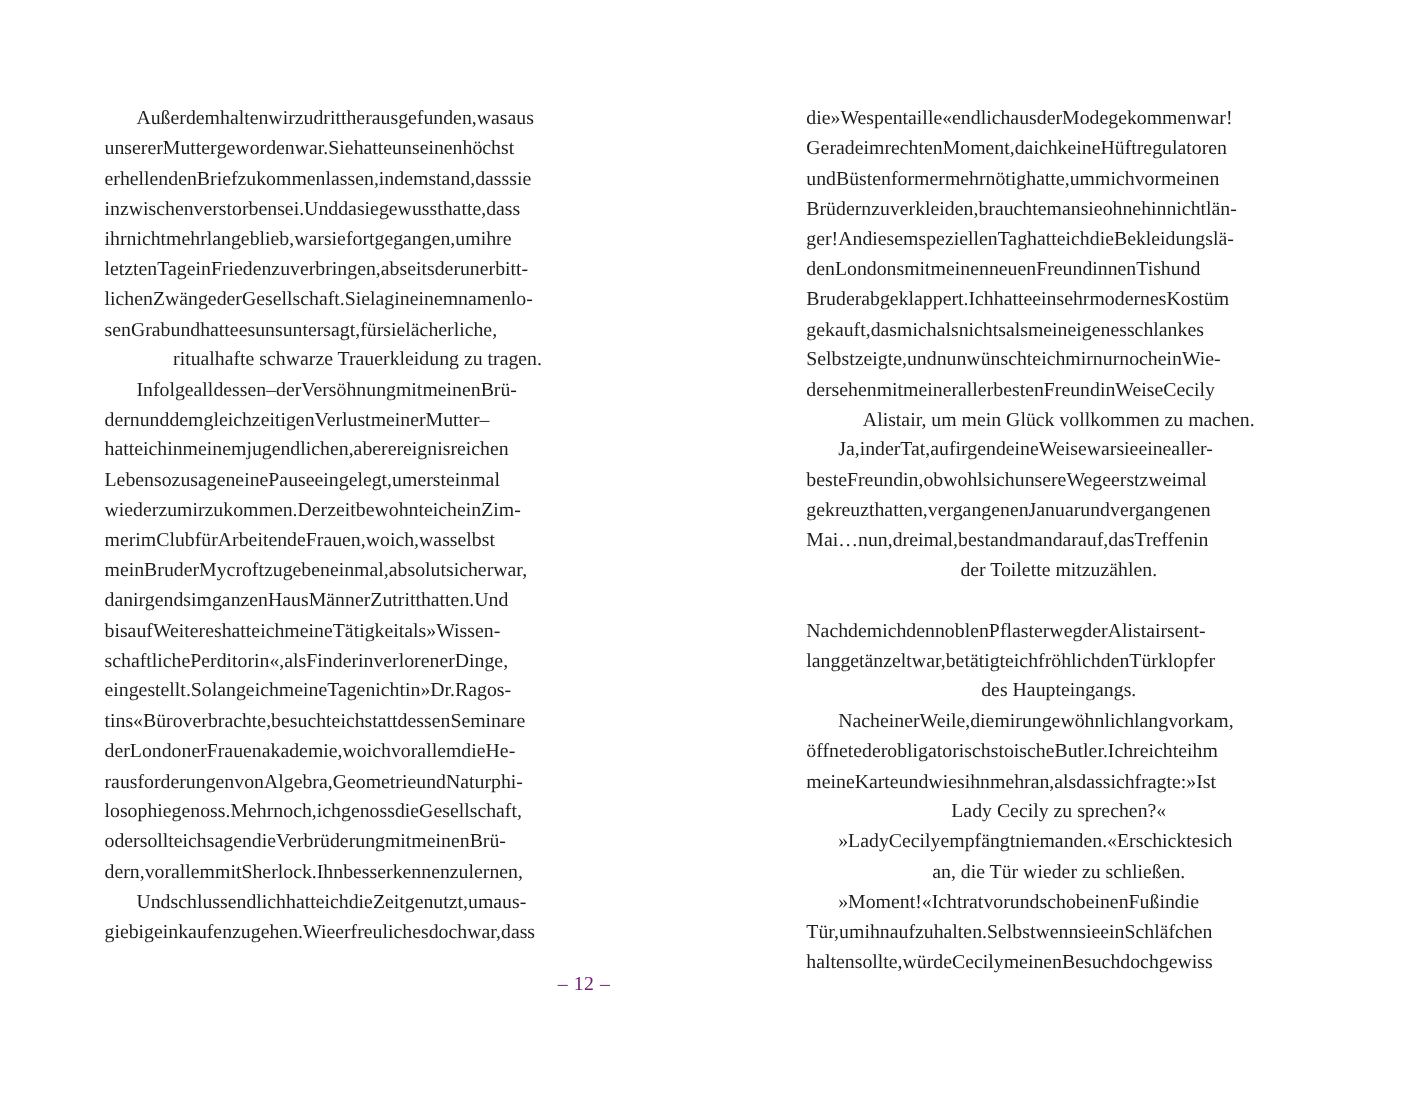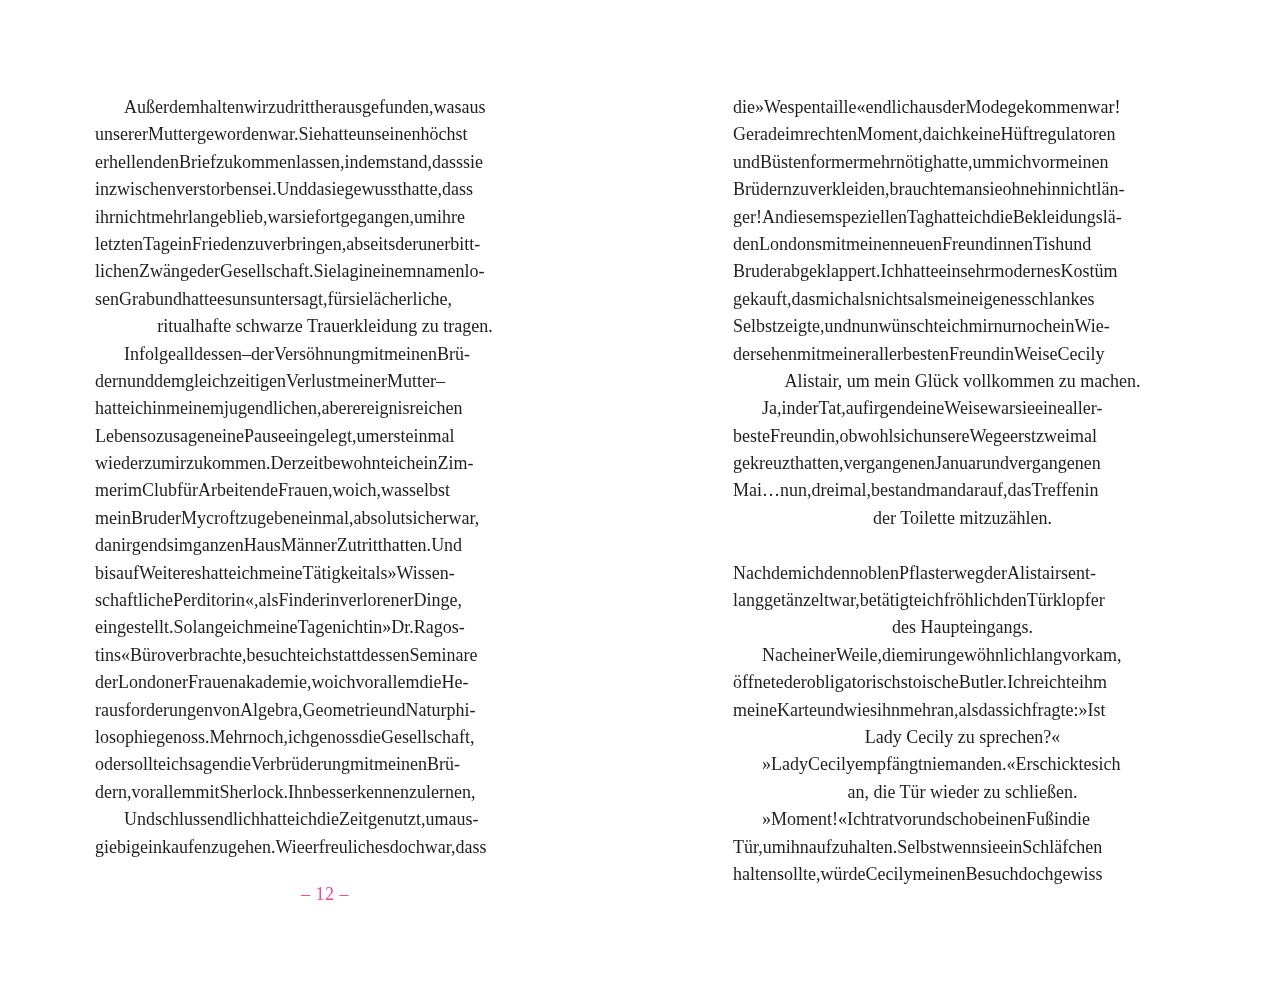--- a/index.html
+++ b/index.html
@@ -57,23 +57,23 @@
   }
   
   .line.i {
     padding-left: 29px;
   }
   .line.b {
     
   }
   .folio {
     margin-top: 23px;
-    text-align: center;
+    text-align: right;
     font-size: 18px;
-    color: #ec4899;
+    color: #701a75;
     letter-spacing: 0.5px;
   }
 </style>
 </head>
 <body>
 
 <div class="book-spread">
 
   <div class="page left">
     <div class="text-col">

